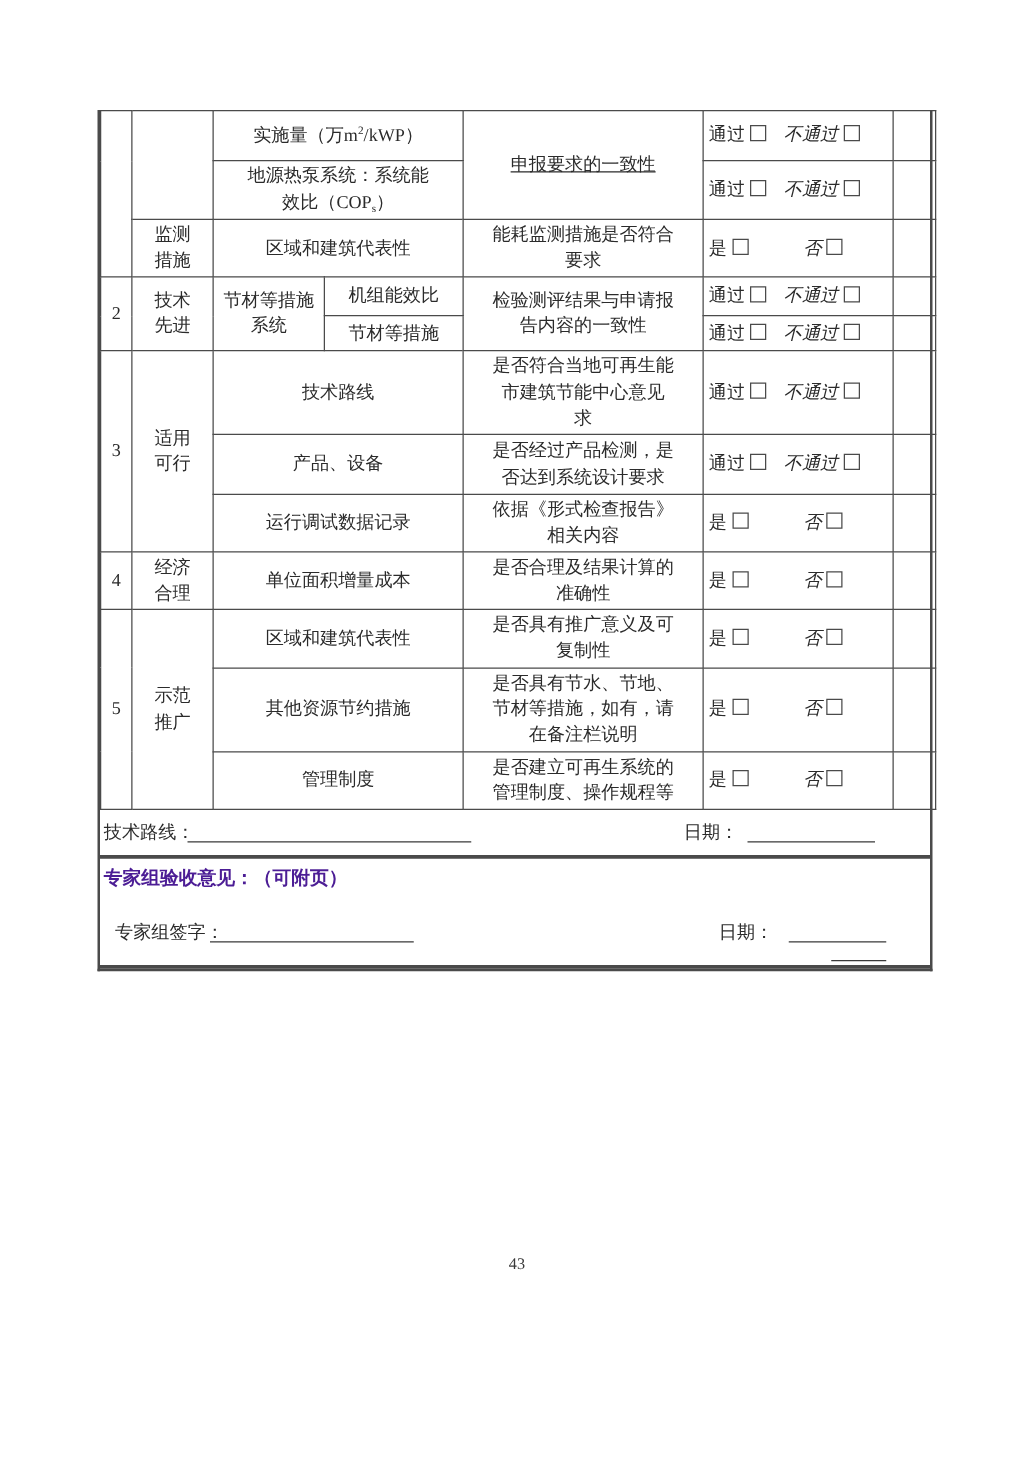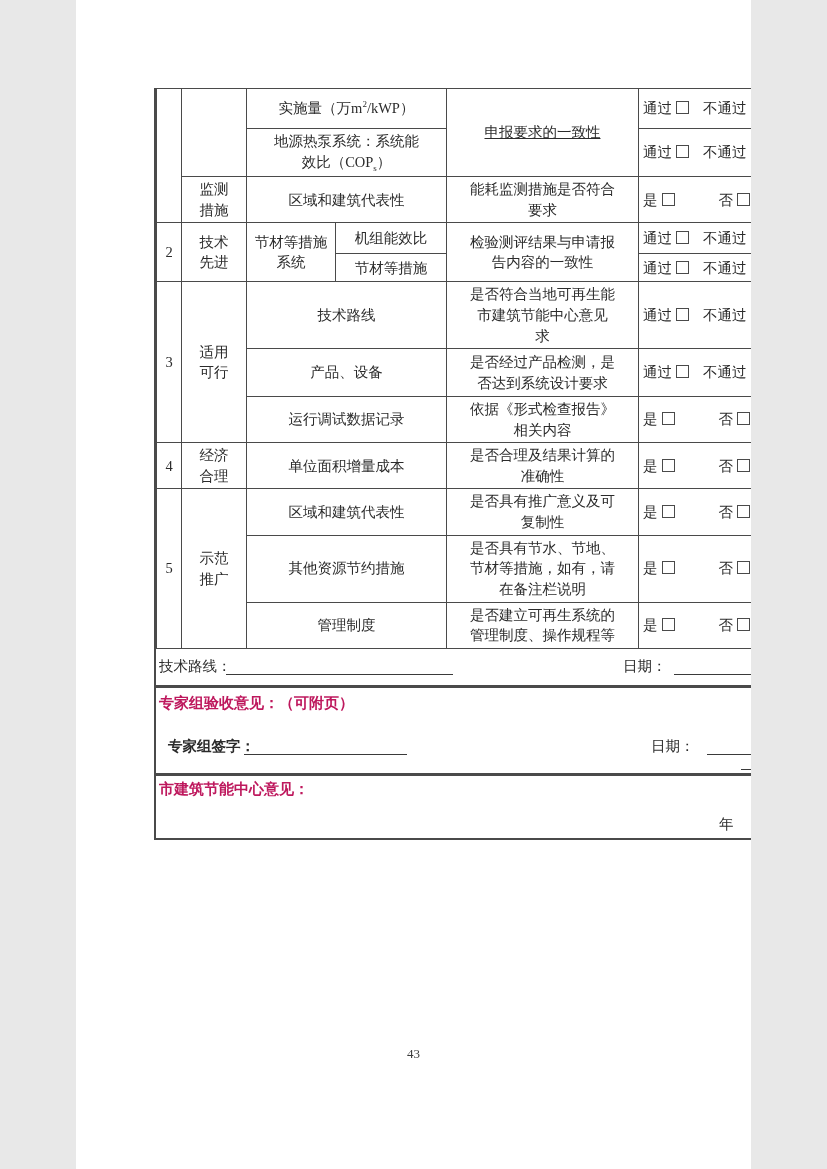--- a/index.html
+++ b/index.html
@@ -1,49 +1,49 @@
 <!DOCTYPE html>
 <html><head>
 <meta charset="utf-8">
 <style>
   html,body { margin:0; padding:0; background:#e8e8e8; }
   .page {
-    position:relative; width:675px; height:1169px; margin:0 auto;
+    position:relative; width:827px; height:1169px; margin:0 auto;
     background:#ffffff; overflow:hidden;
     font-family:"Liberation Serif","DejaVu Serif",serif;
     color:#2b2b2b;
   }
   .doc-box {
     position:absolute; left:78px; top:88px; width:668px;
     border:2px solid #4a4a4a; border-top:none; box-sizing:border-box;
   }
   table.eval { width:100%; border-collapse:collapse; table-layout:fixed; font-size:14.5px; }
   table.eval td {
     border:1px solid #4a4a4a; padding:2px 4px; vertical-align:middle;
     line-height:1.42; overflow:hidden;
   }
   td.notop { border-top:none;text-decoration:underline; }
   td.num, td.cat, td.item, td.crit { text-align:center; }
   td.cat, td.grp { white-space:pre-line; }
   td.res { text-align:left; padding-left:9px; white-space:nowrap; }
   .opt { display:inline-block; }
-  .opt + .opt { margin-left:14px; }
+  .opt + .opt { margin-left:14px;font-style:italic; }
   td.res.wide .opt + .opt { margin-left:44px; }
   .cb {
     display:inline-block; width:11px; height:11px; border:1px solid #4a4a4a;
     margin-left:4px; vertical-align:-1px; background:#fff;
   }
   sup, sub { font-size:9px; }
   .sign-row { position:relative; height:36px; border-bottom:3px solid #4a4a4a; font-size:14.5px; }
   .group-sec { position:relative; height:85px; border-bottom:3px solid #4a4a4a; font-size:14.5px; }
   .center-sec { position:relative; height:62px; font-size:14.5px; }
   .abs { position:absolute; white-space:nowrap; }
-  .sec-title { font-weight:bold; font-size:15px; color:#be185d; }
+  .sec-title { font-weight:bold; font-size:15px; color:#4c1d95; }
   .uline { position:absolute; height:1px; border-bottom:1px solid #3a3a3a; }
-  .pageno { position:absolute; top:1046px; left:0; width:100%; text-align:center; font-size:13px; color:#3a3a3a; }
+  .pageno { position:absolute; top:1003px; left:0; width:100%; text-align:center; font-size:13px; color:#3a3a3a; }
 </style>
 </head>
 <body>
 
 <div class="page">
   <div class="doc-box">
 
     <table class="eval">
       <colgroup>
         <col style="width:25px">
@@ -196,30 +196,23 @@
 
     <div class="sign-row">
       <span class="abs" style="left:3px; top:8px;">技术路线：</span>
       <span class="uline" style="left:70px; width:227px; top:24px;"></span>
       <span class="abs" style="left:467px; top:8px;">日期：</span>
       <span class="uline" style="left:518px; width:102px; top:24px;"></span>
     </div>
 
     <div class="group-sec">
       <span class="abs sec-title" style="left:3px; top:6px;">专家组验收意见：（可附页）</span>
-      <span class="abs" style="left:12px; top:49px;font-weight:bold;">专家组签字：</span>
+      <span class="abs" style="left:12px; top:49px;">专家组签字：</span>
       <span class="uline" style="left:88px; width:163px; top:65px;"></span>
       <span class="abs" style="left:495px; top:49px;">日期：</span>
       <span class="uline" style="left:551px; width:78px; top:65px;"></span>
       <span class="uline" style="left:585px; width:44px; top:80px;"></span>
     </div>
 
-    <div class="center-sec">
-      <span class="abs sec-title" style="left:3px; top:4px;">市建筑节能中心意见：</span>
-      <span class="abs" style="left:600px; top:17px;">盖章</span>
-      <span class="abs" style="left:563px; top:39px;">年</span>
-      <span class="abs" style="left:608px; top:39px;">月</span>
-      <span class="abs" style="left:653px; top:39px;">日</span>
-    </div>
   </div>
 
   <div class="pageno">43</div>
 </div>
 
 </body></html>

